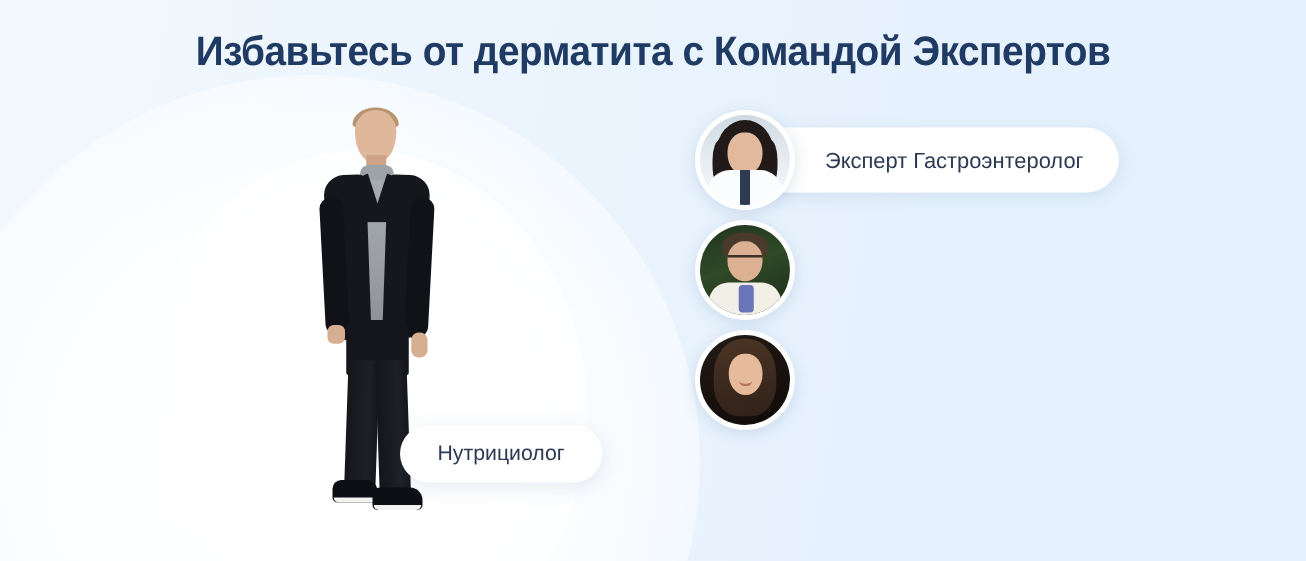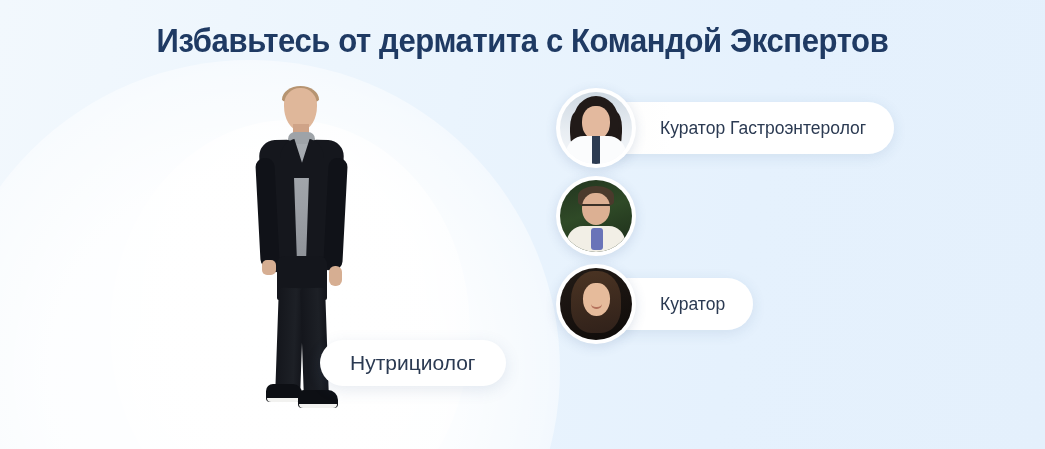--- a/index.html
+++ b/index.html
@@ -198,21 +198,21 @@
   .nutri-pill {
     position: absolute;
     left: 320px;
     top: 340px;
     height: 46px;
     padding: 0 30px;
     display: flex;
     align-items: center;
     background: #ffffff;
     border-radius: 26px;
-    font-size: 21px;
+    font-size: 17px;
     color: #2b3a52;
     box-shadow: 0 4px 16px rgba(60,95,140,0.13);
   }
 
   
   .experts {
     position: absolute;
     left: 556px;
     top: 88px;
     width: 420px;
@@ -330,21 +330,21 @@
   </div>
 
   <div class="nutri-pill">
     <span>Нутрициолог</span>
   </div>
 
   <div class="experts">
 
     <div class="expert-row">
       <div class="expert-pill">
-        <span>Куратор Гастроэнтеролог</span>
+        <span>Эксперт Гастроэнтеролог</span>
       </div>
       <div class="avatar">
         <div class="avatar-img av1">
           <div class="hairfall-l"></div>
             <div class="hairfall-r"></div>
           <div class="hair"></div>
             <div class="face"></div>
             <div class="coat"></div>
         </div>
       </div>
@@ -356,23 +356,20 @@
           <div class="hair"></div>
             <div class="face"></div>
           <div class="glasses"></div>
             <div class="shirt"></div>
         </div>
       </div>
     </div>
 
 
     <div class="expert-row">
-      <div class="expert-pill">
-        <span>Куратор</span>
-      </div>
       <div class="avatar">
         <div class="avatar-img av4">
           <div class="hair"></div>
             <div class="face"></div>
             <div class="smile"></div>
         </div>
       </div>
     </div>
 
   </div>

